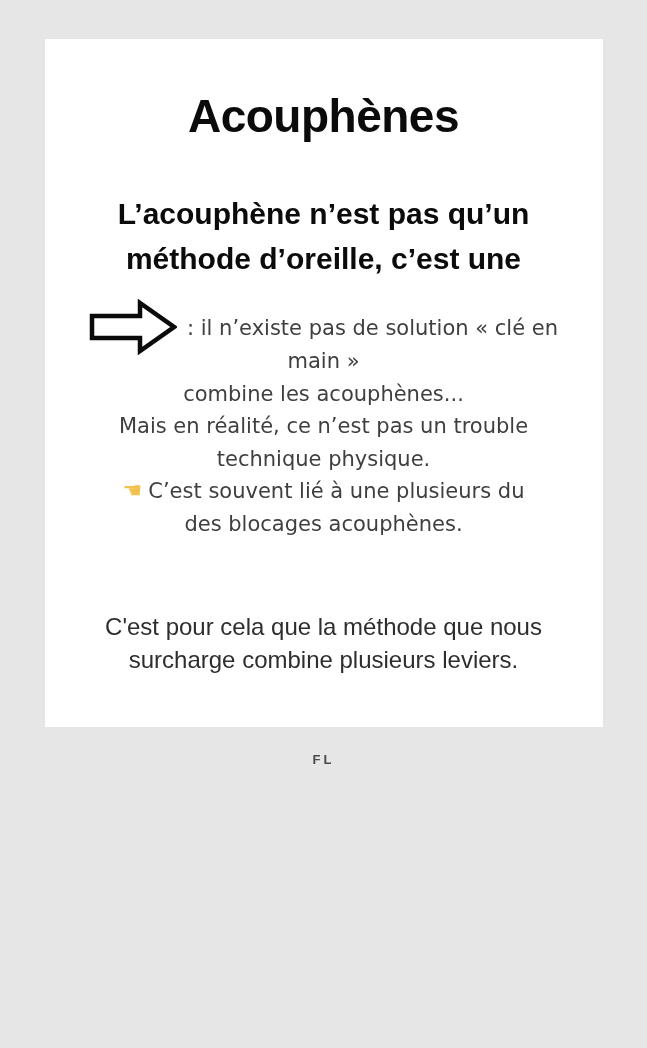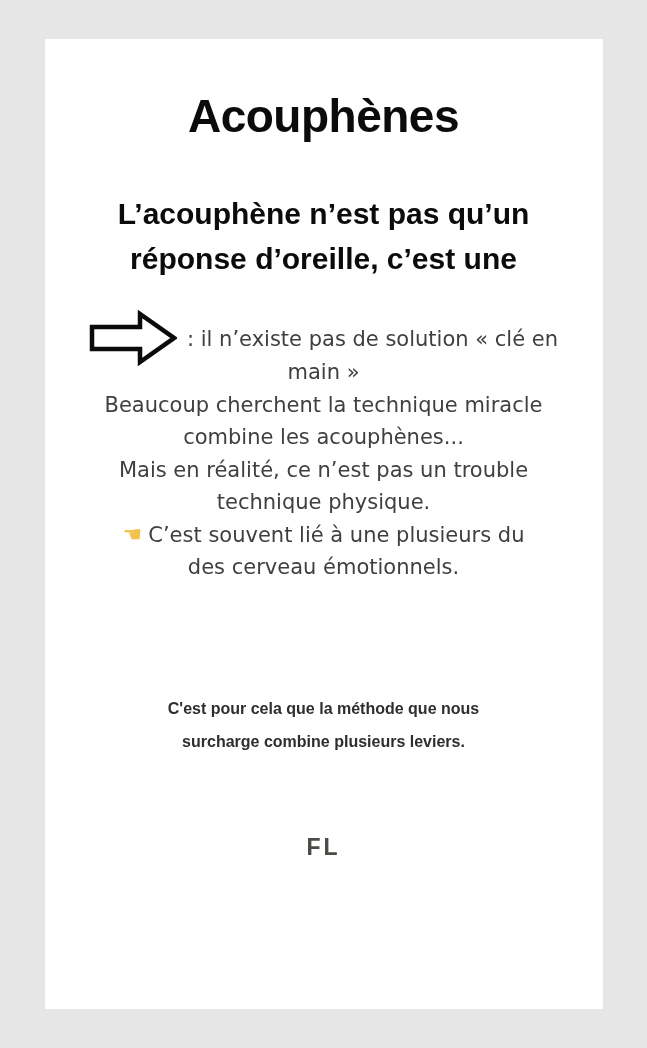--- a/index.html
+++ b/index.html
@@ -8,21 +8,21 @@
   }
   body {
     width: 647px;
     height: 1048px;
     background: #e6e6e6;
     font-family: "Liberation Sans", sans-serif;
     overflow: hidden;
   }
   .card {
     width: 558px;
-    height: 970px;
+    height: 688px;
     margin: 39px auto 0 auto;
     background: #ffffff;
     padding: 0 28px;
     box-sizing: border-box;
     text-align: center;
     position: relative;
   }
   .title {
     margin: 0;
     padding-top: 48px;
@@ -36,21 +36,21 @@
   .subtitle {
     margin-top: 46px;
     font-size: 30px;
     font-weight: 700;
     line-height: 45px;
     color: #0b0b0b;
     font-family: "Liberation Sans", sans-serif;
     text-align: center;
   }
   .middle {
-    margin-top: 42px;
+    margin-top: 31px;
     font-size: 21px;
     font-weight: 400;
     line-height: 32.5px;
     color: #3f3f3f;
     font-family: "DejaVu Sans", sans-serif;
   }
   .middle .line {
     white-space: nowrap;
   }
   .arrow-svg {
@@ -58,66 +58,65 @@
     height: 56px;
     vertical-align: middle;
     margin: -14px 10px -10px 0;
   }
   .pointer {
     color: #f2c24e;
     margin-right: 6px;
     font-size: 22px;
   }
   .closing {
-    margin-top: 108px;
-    font-size: 16px;
-    font-weight: 700;
+    margin-top: 70px;
+    font-size: 24px;
+    font-weight: 400;
     line-height: 33px;
     color: #2e2e2e;
     font-family: "Liberation Sans", sans-serif;
   }
   .closing .line {
     white-space: nowrap;
   }
   .monogram {
     margin-top: 76px;
-    font-size: 23px;
+    font-size: 13px;
     font-weight: 700;
     letter-spacing: 3px;
     color: #4c4b46;
     font-family: "Liberation Sans", sans-serif;
   }
 </style>
 </head>
 <body>
 
 <div class="card">
 
   <h1 class="title">Acouphènes</h1>
 
   <div class="subtitle">
     <div class="line">L’acouphène n’est pas qu’un</div>
-    <div class="line">réponse d’oreille, c’est une</div>
+    <div class="line">méthode d’oreille, c’est une</div>
   </div>
 
   <div class="middle">
     <div class="line">
       <svg class="arrow-svg" viewBox="0 0 88 56" xmlns="http://www.w3.org/2000/svg" aria-hidden="true">
         <path d="M3 17 H51 V4 L85 28 L51 52 V39 H3 Z" fill="#ffffff" stroke="#0b0b0b" stroke-width="4.5" stroke-linejoin="miter"></path>
       </svg><span>: il n’existe pas de solution « clé en</span>
     </div>
     <div class="line">main »</div>
-    <div class="line">Beaucoup cherchent la technique miracle</div>
     <div class="line">combine les acouphènes...</div>
     <div class="line">Mais en réalité, ce n’est pas un trouble</div>
     <div class="line">technique physique.</div>
     <div class="line">
       <span class="pointer">☚</span><span>C’est souvent lié à une plusieurs du</span>
     </div>
-    <div class="line">des cerveau émotionnels.</div>
+    <div class="line">des blocages acouphènes.</div>
   </div>
 
   <div class="closing">
     <div class="line">C'est pour cela que la méthode que nous</div>
     <div class="line">surcharge combine plusieurs leviers.</div>
   </div>
 
   <div class="monogram">FL</div>
 
 </div>

